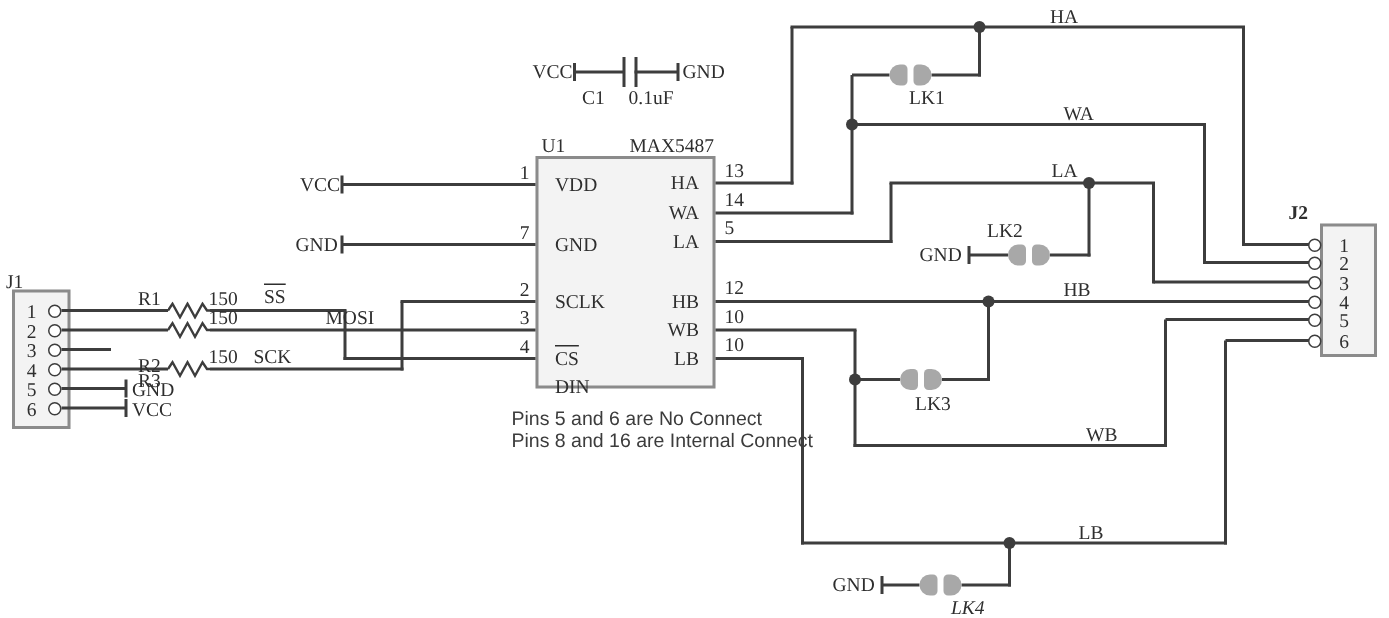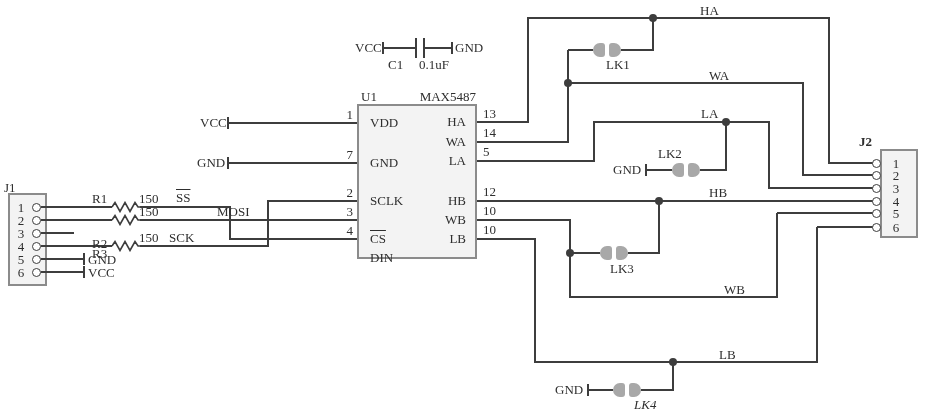--- a/index.html
+++ b/index.html
@@ -223,14 +223,16 @@
   <span class="lbl" style="left:613px;top:163px;">GND</span>
   <span class="lbl" style="left:555px;top:383px;">GND</span>
 
   <span class="lbl" style="left:700px;top:4px;">HA</span>
   <span class="lbl" style="left:709px;top:69px;">WA</span>
   <span class="lbl" style="left:701px;top:107px;">LA</span>
   <span class="lbl" style="left:709px;top:186px;">HB</span>
   <span class="lbl" style="left:724px;top:283px;">WB</span>
   <span class="lbl" style="left:719px;top:348px;">LB</span>
 
+  <span class="note" style="left:341px;top:272px;">Pins 5 and 6 are No Connect</span>
+  <span class="note" style="left:341px;top:287px;">Pins 8 and 16 are Internal Connect</span>
 
 </div>
 
 </body></html>

